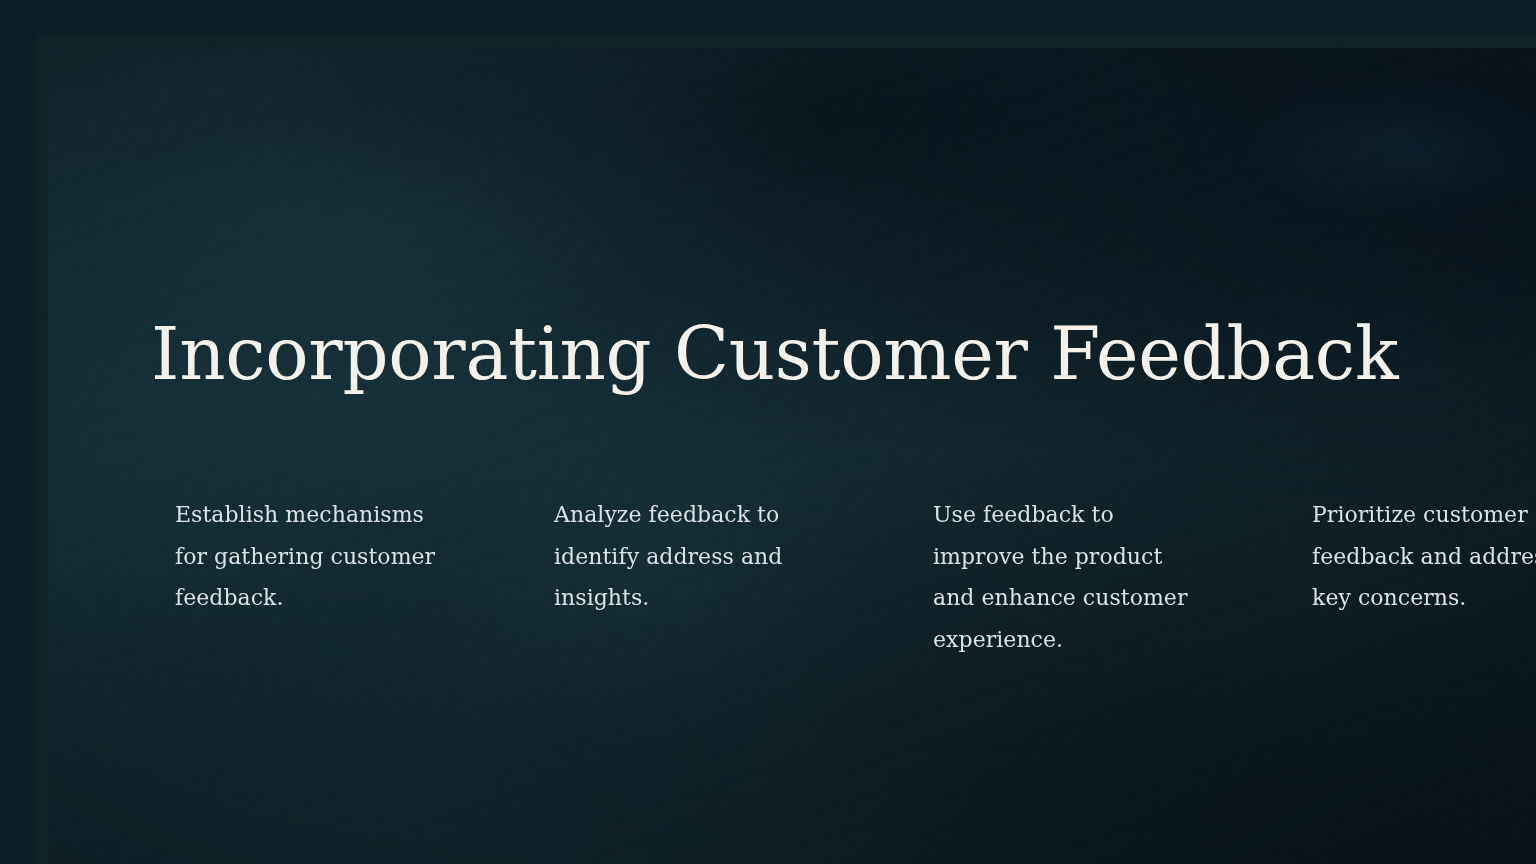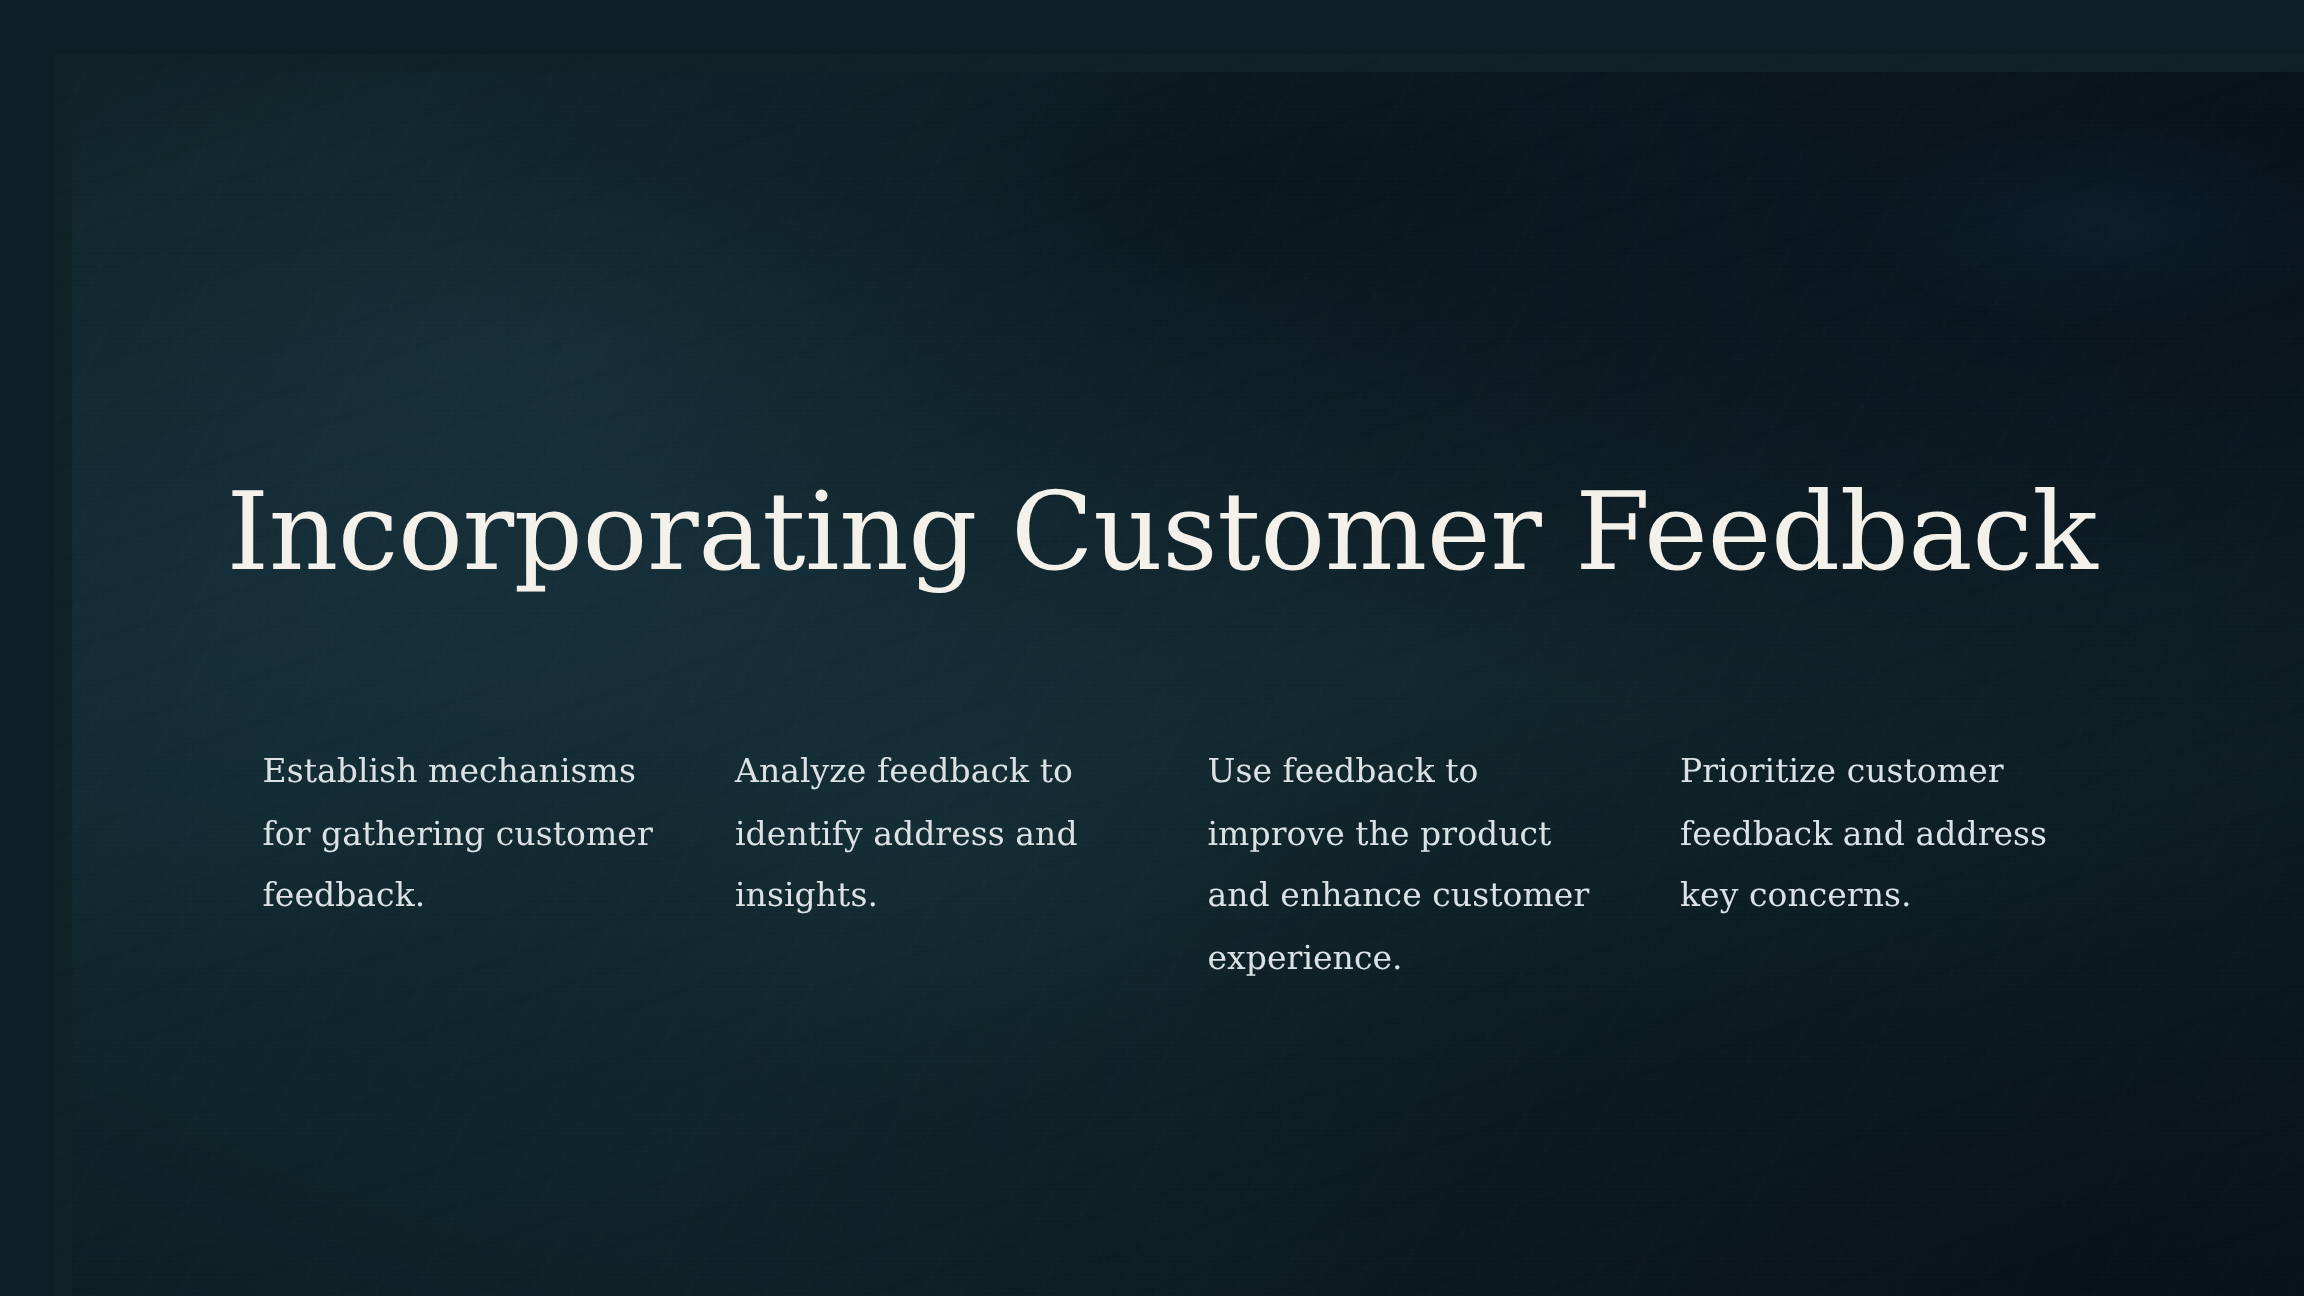--- a/index.html
+++ b/index.html
@@ -118,20 +118,21 @@
   }
 
   .columns {
     position: absolute;
     left: 91px;
     top: 410px;
     width: 1360px;
     display: flex;
     flex-direction: row;
     align-items: flex-start;
+    gap: 64px;
   }
 
   .column {
     width: 291px;
     flex: 0 0 291px;
   }
 
   .column-text {
     font-family: "DejaVu Serif", "Liberation Serif", serif;
     font-weight: 400;

